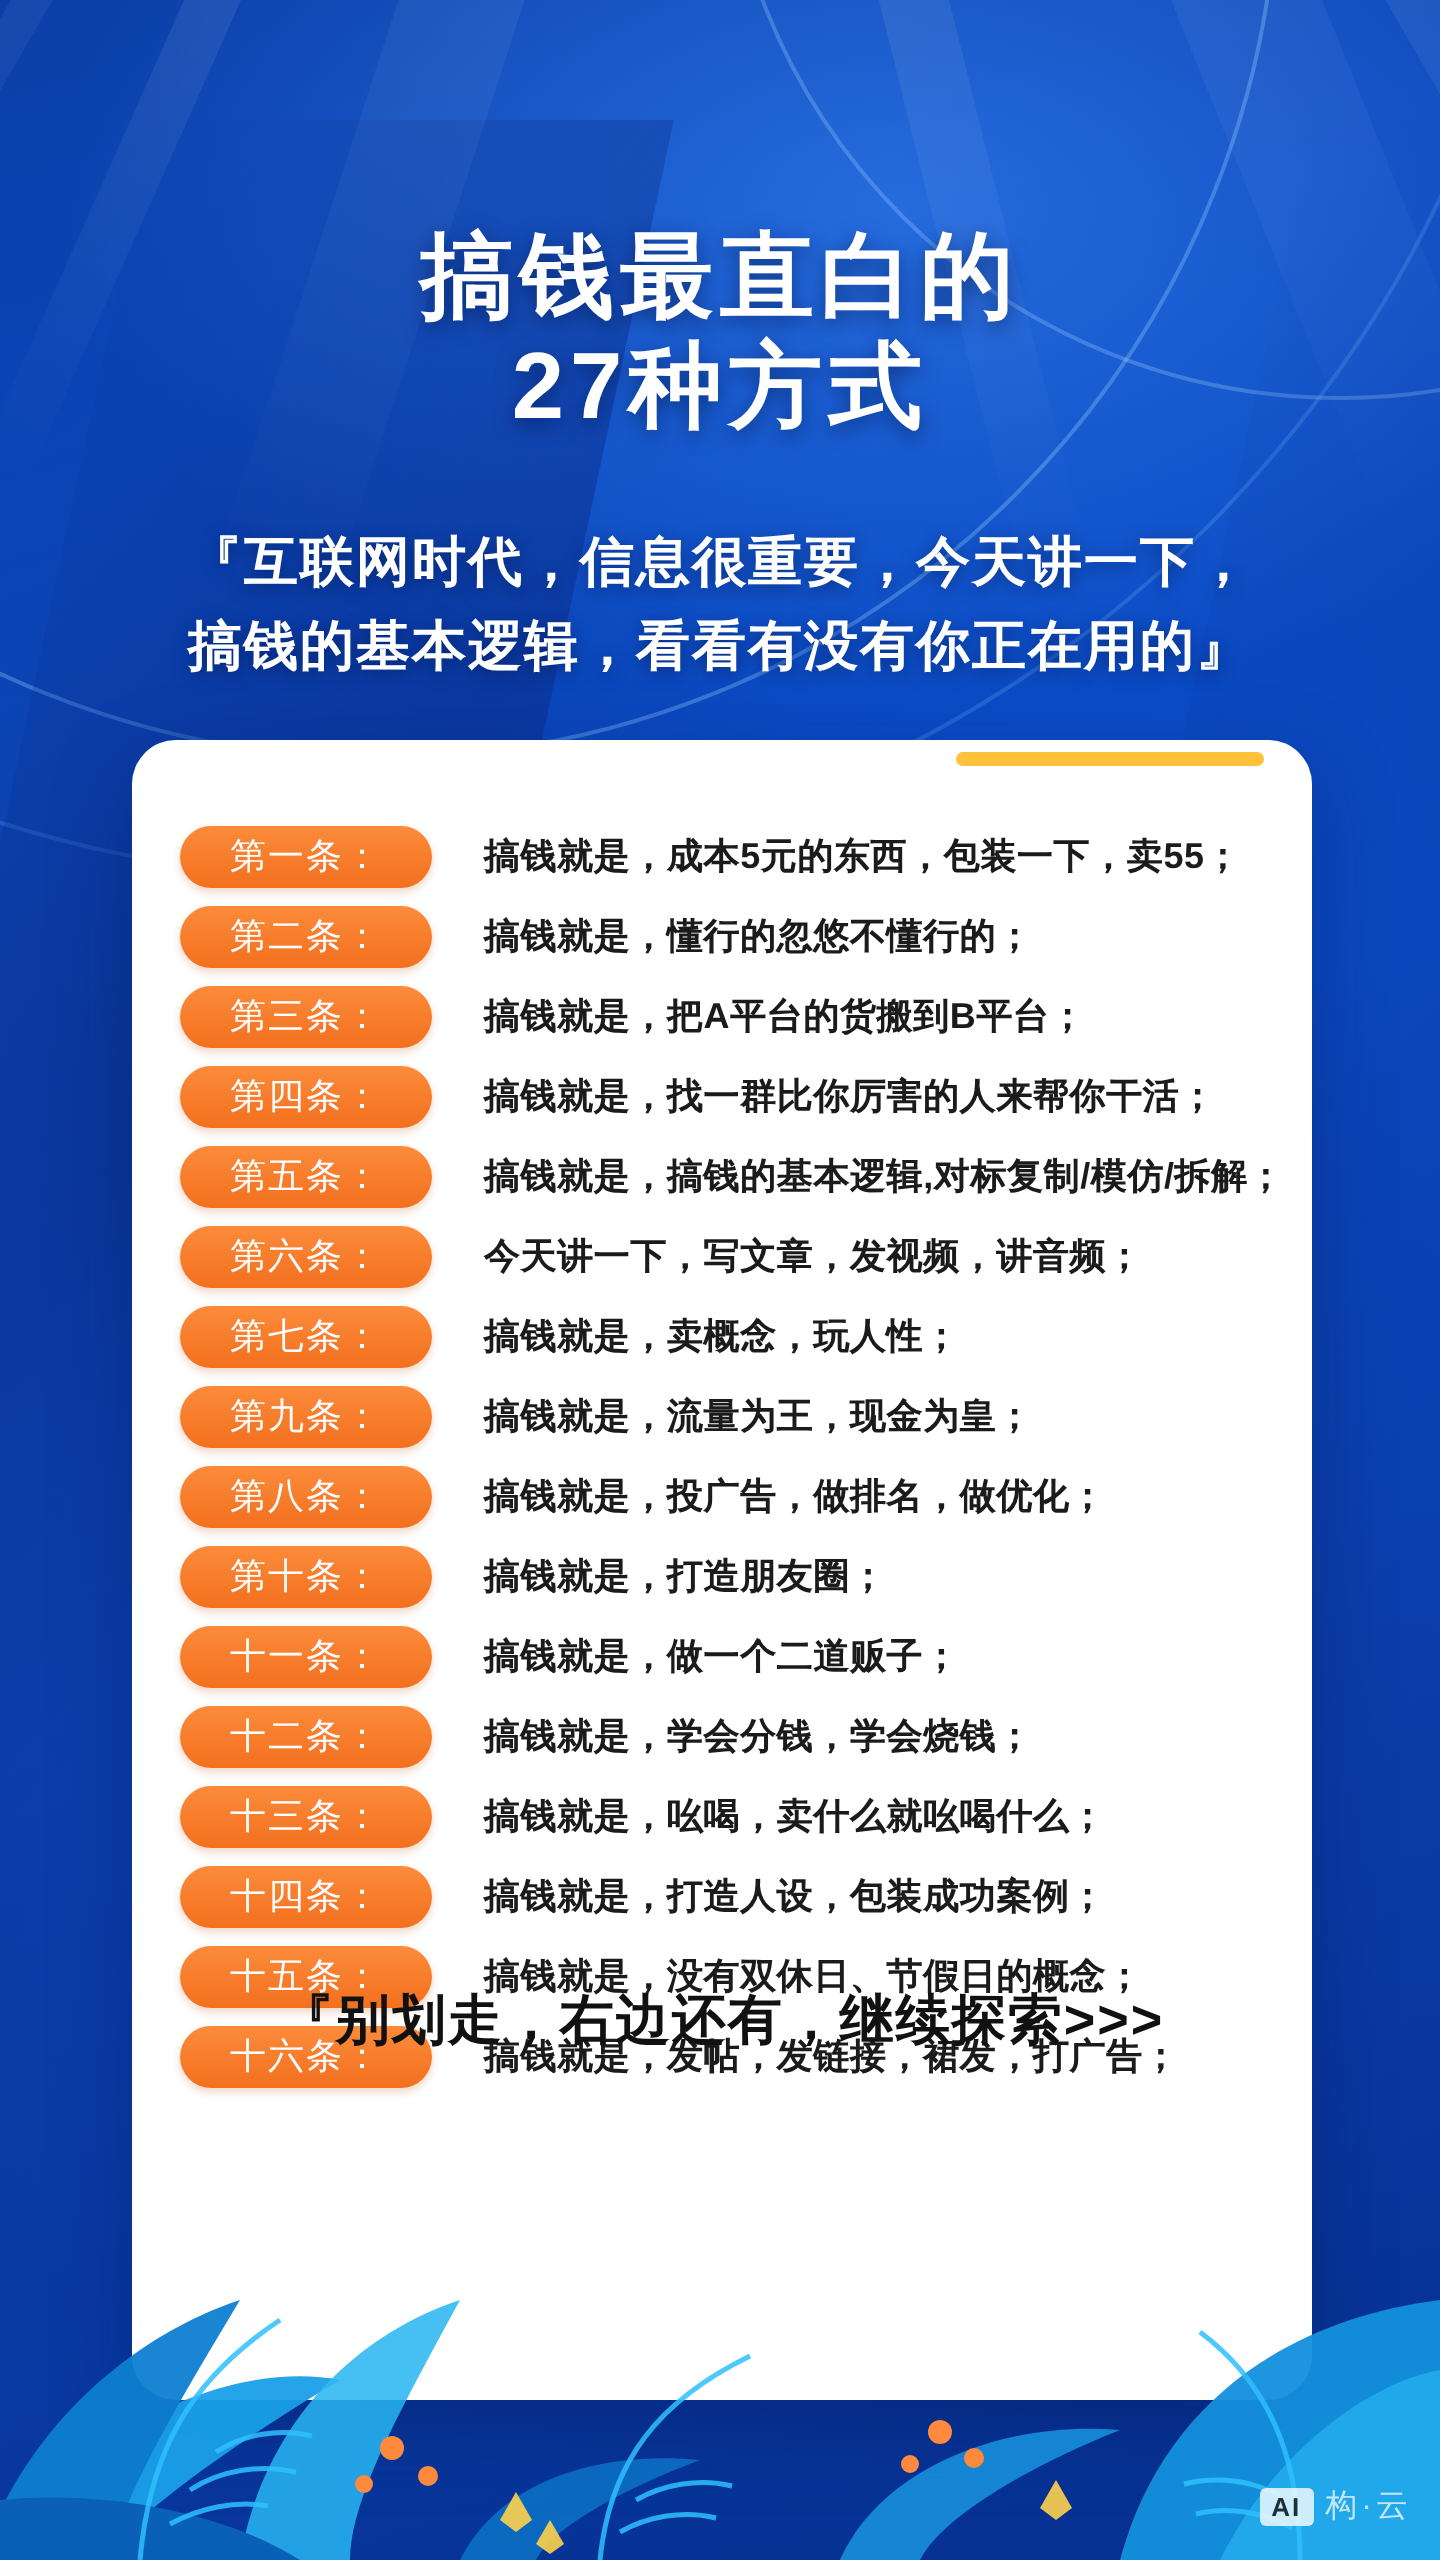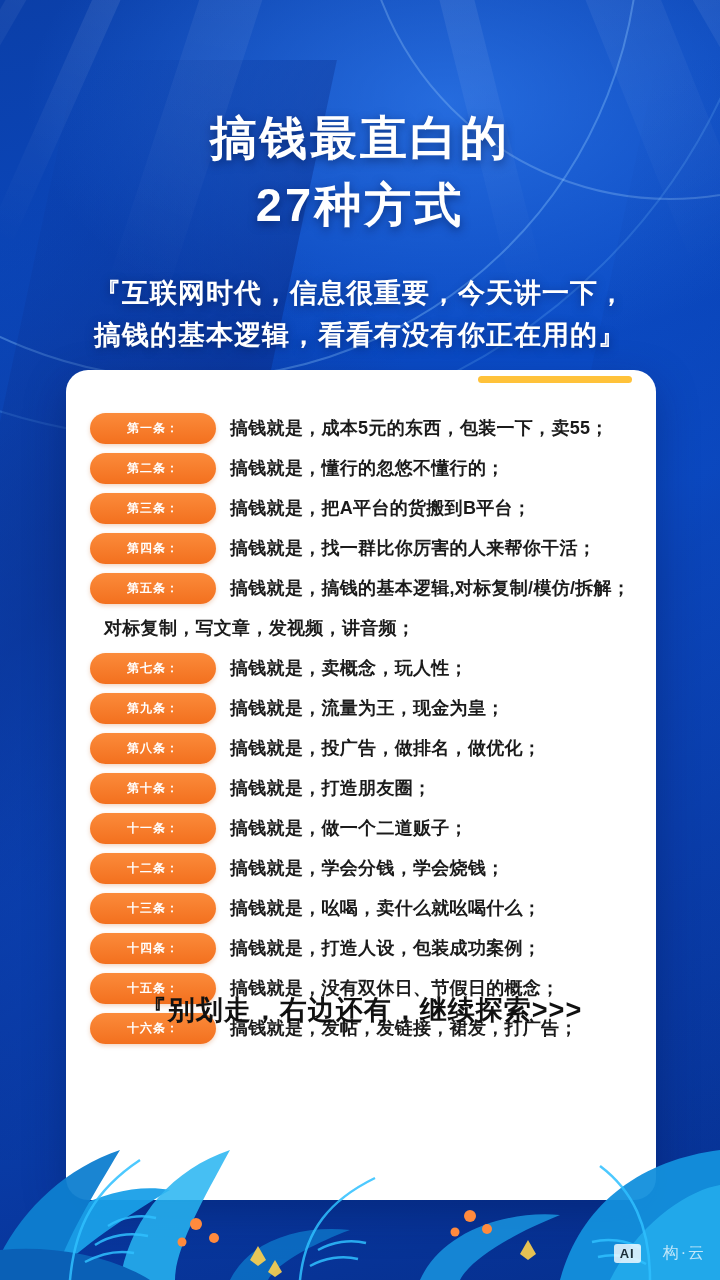--- a/index.html
+++ b/index.html
@@ -67,21 +67,21 @@
     padding: 0 28px;
   }
   .title-l1, .title-l2 {
     color: #ffffff;
     font-weight: bold;
     letter-spacing: 3px;
     text-shadow: 0 3px 10px rgba(0,20,70,0.55);
     line-height: 1.18;
   }
   .title-l1 { font-size: 47px; }
-  .title-l2 { font-size: 47px; margin-top: 12px; }
+  .title-l2 { font-size: 47px; }
 
   .subtitle {
     margin-top: 40px;
     color: #ffffff;
     font-size: 27px;
     font-weight: bold;
     line-height: 1.55;
     letter-spacing: 1px;
     text-shadow: 0 2px 8px rgba(0,20,70,0.5);
   }
@@ -116,30 +116,30 @@
     height: 36px;
     margin-bottom: 4px;
   }
   .pill {
     flex: 0 0 auto;
     width: 126px;
     height: 31px;
     border-radius: 16px;
     background: linear-gradient(180deg, #fb8b3b 0%, #f3701e 100%);
     color: #ffffff;
-    font-size: 12px;
-    font-weight: bold;
+    font-size: 18px;
+    font-weight: normal;
     letter-spacing: 1px;
     display: flex;
     align-items: center;
     justify-content: center;
     box-shadow: 0 2px 4px rgba(200,90,20,0.25);
   }
   .row-text {
-    margin-left: 14px;
+    margin-left: 26px;
     color: #1b1b1b;
     font-size: 18px;
     font-weight: bold;
     white-space: nowrap;
     letter-spacing: .3px;
   }
 
   .card-footer {
     position: absolute;
     left: 0; right: 0;
@@ -169,21 +169,20 @@
     font-size: 13px;
     font-weight: bold;
     padding: 2px 6px;
     border-radius: 3px;
     letter-spacing: 1px;
   }
   .wm-text {
     color: rgba(255,255,255,0.85);
     font-size: 16px;
     letter-spacing: 2px;
-    margin-left: 16px;
   }
 </style>
 </head>
 <body>
 
 <div id="poster">
 
   <div class="glowarc a1"></div>
   <div class="glowarc a2"></div>
   <div class="glowarc a3"></div>
@@ -225,21 +224,22 @@
       </div>
       <div class="row">
         <div class="pill">第四条：</div>
         <div class="row-text">搞钱就是，找一群比你厉害的人来帮你干活；</div>
       </div>
       <div class="row">
         <div class="pill">第五条：</div>
         <div class="row-text">搞钱就是，搞钱的基本逻辑,对标复制/模仿/拆解；</div>
       </div>
       <div class="row">
-        <div class="row-text">对标复制，写文章，发视频，讲音频；</div>
+        <div class="pill">第六条：</div>
+        <div class="row-text">今天讲一下，写文章，发视频，讲音频；</div>
       </div>
       <div class="row">
         <div class="pill">第七条：</div>
         <div class="row-text">搞钱就是，卖概念，玩人性；</div>
       </div>
       <div class="row">
         <div class="pill">第九条：</div>
         <div class="row-text">搞钱就是，流量为王，现金为皇；</div>
       </div>
       <div class="row">

